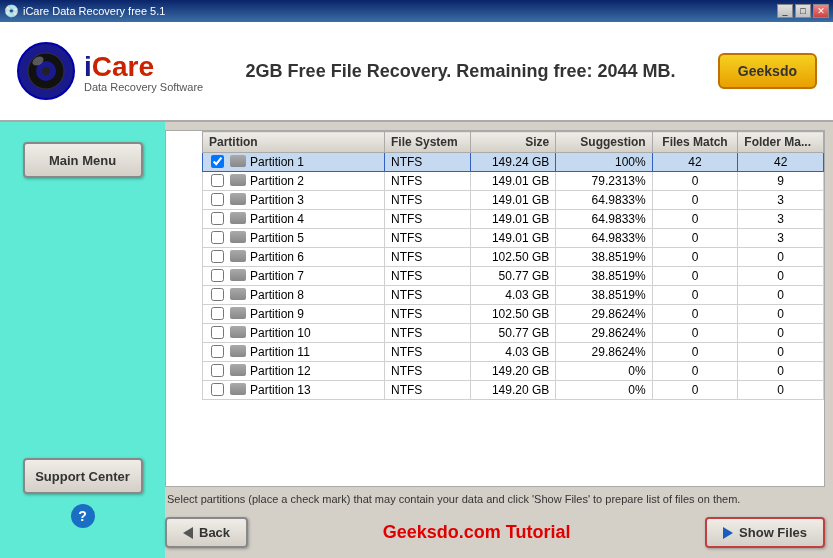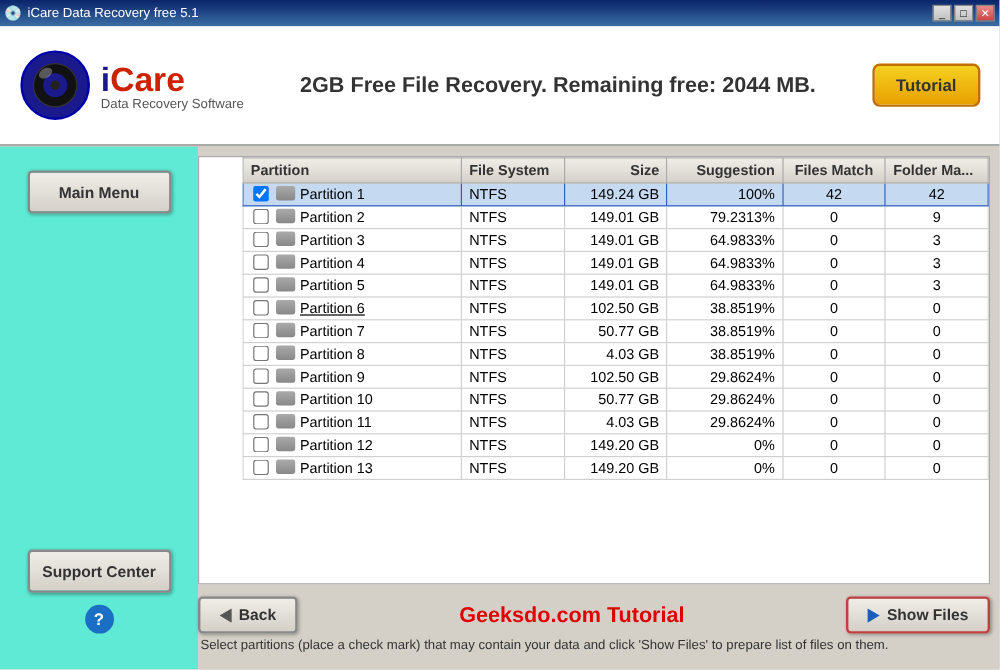--- a/index.html
+++ b/index.html
@@ -338,21 +338,21 @@
         <ellipse cx="22" cy="20" rx="6" ry="4" fill="rgba(255,255,255,0.3)" transform="rotate(-30 22 20)"></ellipse>
       </svg>
       <div id="logo-text">
         <span id="logo-icare">
           <span style="color:#1a1a8c;font-size:28px;font-weight:bold;">i</span><span style="color:#cc2200;font-size:28px;font-weight:bold;">Care</span>
         </span>
         <span id="logo-sub">Data Recovery Software</span>
       </div>
     </div>
     <div id="header-message">2GB Free File Recovery. Remaining free: 2044 MB.</div>
-    <button id="upgrade-btn">Tutorial</button>
+    <button id="upgrade-btn">Geeksdo</button>
   </div>
 
   <div id="content-area">
 
     <div id="sidebar">
       <button class="sidebar-btn">Main Menu</button>
       <div id="sidebar-bottom">
         <button class="sidebar-btn">Support Center</button>
         <div id="help-icon">?</div>
       </div>
@@ -438,21 +438,21 @@
                       <span>Partition 5</span>
                     </div>
                   </td>
                   <td>NTFS</td>
                   <td class="col-size">149.01 GB</td>
                   <td class="col-suggestion">64.9833%</td>
                   <td class="col-files">0</td>
                   <td class="col-folder">3</td>
                 </tr>
                 <tr>
-                  <td style="min-width: 170px; text-decoration: underline;">
+                  <td style="min-width: 170px;">
                     <div class="partition-cell">
                       <input type="checkbox" style="margin: 0px 2px;">
                       <span class="drive-icon"></span>
                       <span>Partition 6</span>
                     </div>
                   </td>
                   <td>NTFS</td>
                   <td class="col-size">102.50 GB</td>
                   <td class="col-suggestion">38.8519%</td>
                   <td class="col-files">0</td>
@@ -555,29 +555,29 @@
                   <td class="col-suggestion">0%</td>
                   <td class="col-files">0</td>
                   <td class="col-folder">0</td>
                 </tr>
               </tbody>
           </table>
         </div>
       </div>
 
       <div id="bottom-section">
+        <div id="instruction-text">Select partitions (place a check mark) that may contain your data and click 'Show Files' to prepare list of files on them.</div>
         <div id="bottom-buttons">
           <button class="nav-btn">
             <span class="btn-arrow arrow-left"></span>
             <span>Back</span>
           </button>
           <div id="geeksdo-text">Geeksdo.com Tutorial</div>
           <button id="show-files-btn">
             <span class="btn-arrow arrow-right"></span>
             <span>Show Files</span>
           </button>
         </div>
-        <div id="instruction-text">Select partitions (place a check mark) that may contain your data and click 'Show Files' to prepare list of files on them.</div>
       </div>
 
     </div>
   </div>
 </div>
 
 </body></html>

